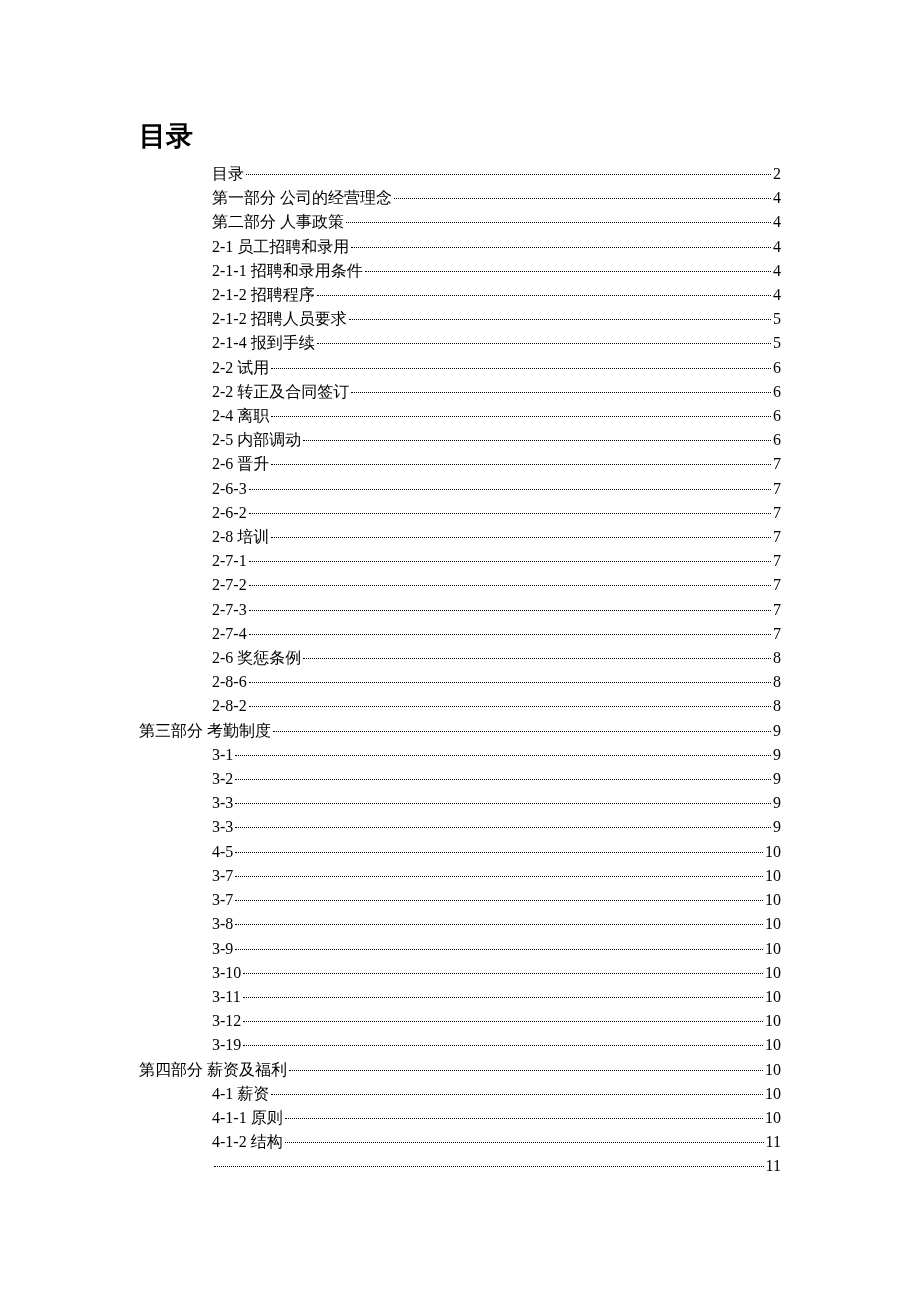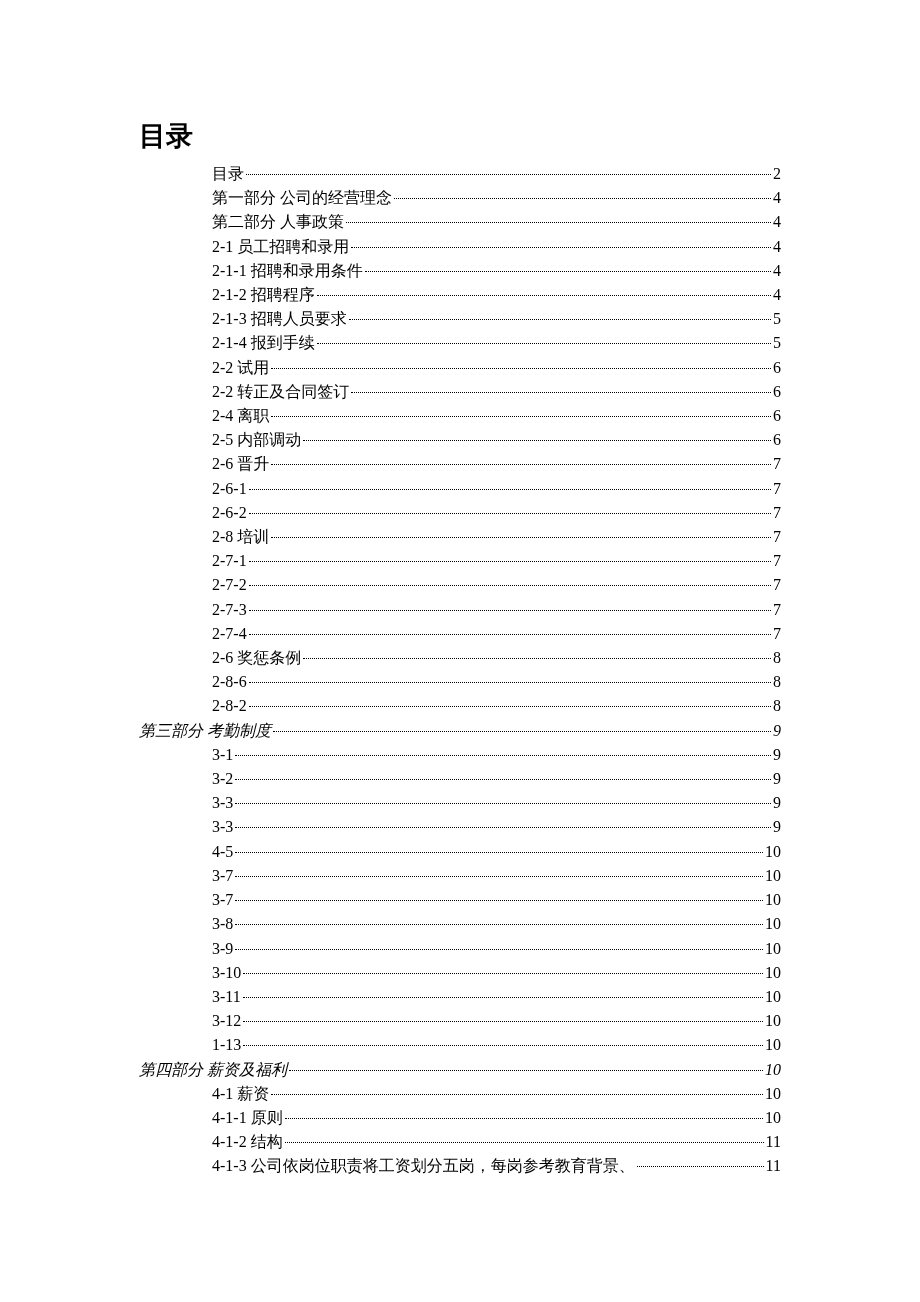--- a/index.html
+++ b/index.html
@@ -26,21 +26,21 @@
       left: 139px;
       width: 642px;
     }
     .toc-entry {
       display: flex;
       align-items: baseline;
       font-size: 16px;
       line-height: 24.2px;
       white-space: nowrap;
     }
-    .toc-entry.indent-0 { padding-left: 0px; font-style: italic; }
+    .toc-entry.indent-0 { padding-left: 0px; }
     .toc-entry.indent-2 { padding-left: 73px; }
     .toc-label { flex: 0 0 auto; }
     .toc-leader {
       flex: 1 1 auto;
       overflow: hidden;
       border-bottom: 1.5px dotted #000;
       position: relative;
       top: -4px;
       margin: 0 2px;
     }
@@ -76,21 +76,21 @@
       <span class="toc-label">2-1-1  招聘和录用条件</span>
       <span class="toc-leader"></span>
       <span class="toc-page">4</span>
     </div>
     <div class="toc-entry indent-2">
       <span class="toc-label">2-1-2  招聘程序</span>
       <span class="toc-leader"></span>
       <span class="toc-page">4</span>
     </div>
     <div class="toc-entry indent-2">
-      <span class="toc-label">2-1-3  招聘人员要求</span>
+      <span class="toc-label">2-1-2  招聘人员要求</span>
       <span class="toc-leader"></span>
       <span class="toc-page">5</span>
     </div>
     <div class="toc-entry indent-2">
       <span class="toc-label">2-1-4  报到手续</span>
       <span class="toc-leader"></span>
       <span class="toc-page">5</span>
     </div>
     <div class="toc-entry indent-2">
       <span class="toc-label">2-2  试用</span>
@@ -111,21 +111,21 @@
       <span class="toc-label">2-5  内部调动</span>
       <span class="toc-leader"></span>
       <span class="toc-page">6</span>
     </div>
     <div class="toc-entry indent-2">
       <span class="toc-label">2-6  晋升</span>
       <span class="toc-leader"></span>
       <span class="toc-page">7</span>
     </div>
     <div class="toc-entry indent-2">
-      <span class="toc-label">2-6-1</span>
+      <span class="toc-label">2-6-3</span>
       <span class="toc-leader"></span>
       <span class="toc-page">7</span>
     </div>
     <div class="toc-entry indent-2">
       <span class="toc-label">2-6-2</span>
       <span class="toc-leader"></span>
       <span class="toc-page">7</span>
     </div>
     <div class="toc-entry indent-2">
       <span class="toc-label">2-8  培训</span>
@@ -226,21 +226,21 @@
       <span class="toc-label">3-11</span>
       <span class="toc-leader"></span>
       <span class="toc-page">10</span>
     </div>
     <div class="toc-entry indent-2">
       <span class="toc-label">3-12</span>
       <span class="toc-leader"></span>
       <span class="toc-page">10</span>
     </div>
     <div class="toc-entry indent-2">
-      <span class="toc-label">1-13</span>
+      <span class="toc-label">3-19</span>
       <span class="toc-leader"></span>
       <span class="toc-page">10</span>
     </div>
     <div class="toc-entry indent-0">
       <span class="toc-label">第四部分  薪资及福利</span>
       <span class="toc-leader"></span>
       <span class="toc-page">10</span>
     </div>
     <div class="toc-entry indent-2">
       <span class="toc-label">4-1 薪资</span>
@@ -251,17 +251,16 @@
       <span class="toc-label">4-1-1  原则</span>
       <span class="toc-leader"></span>
       <span class="toc-page">10</span>
     </div>
     <div class="toc-entry indent-2">
       <span class="toc-label">4-1-2  结构</span>
       <span class="toc-leader"></span>
       <span class="toc-page">11</span>
     </div>
     <div class="toc-entry indent-2">
-      <span class="toc-label">4-1-3  公司依岗位职责将工资划分五岗，每岗参考教育背景、</span>
       <span class="toc-leader"></span>
       <span class="toc-page">11</span>
     </div>
   </div>
 
 </body></html>

